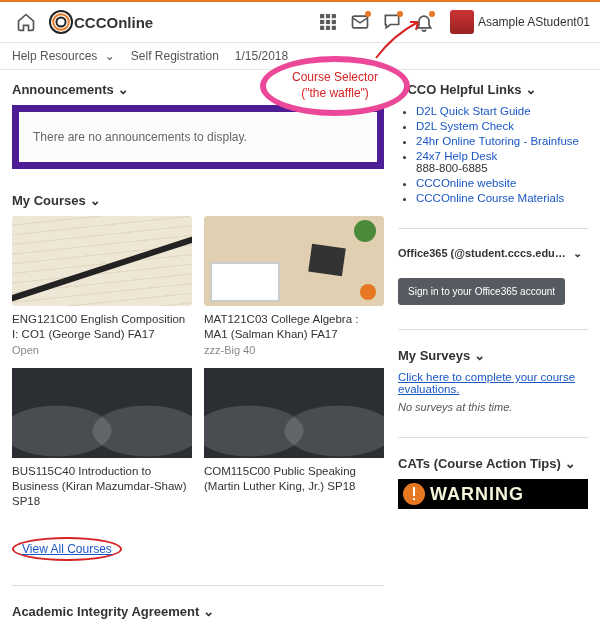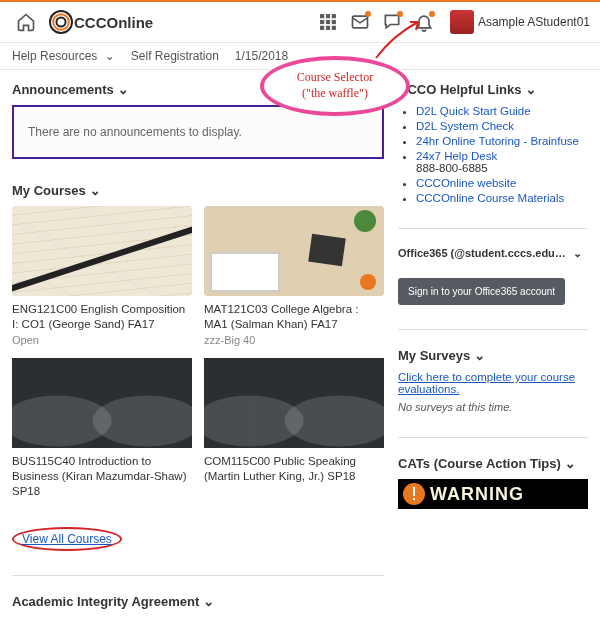--- a/index.html
+++ b/index.html
@@ -15,21 +15,21 @@
   .avatar { width:24px; height:24px; background: linear-gradient(#c33,#922); border-radius:3px; margin-right:4px; }
   .uname { font-size:12px; }
   .subbar { display:flex; align-items:center; padding:6px 12px; border-bottom:1px solid #e5e5e5; font-size:12px; color:#555; }
   .subbar > span { margin-right: 16px; cursor:pointer; }
   .main { display:flex; padding: 12px; gap: 14px; }
   .left { flex: 1; min-width: 0; }
   .right { width: 190px; flex-shrink:0; }
   .widget { margin-bottom: 24px; }
   .wtitle { font-weight:bold; font-size:13px; margin-bottom:8px; display:flex; align-items:flex-start; cursor:pointer; }
   .chev { margin-left:4px; }
-  .ann-box { border:2px solid #4c1d95; background:#fcfcfc; padding: 18px 14px; font-size:12px; color:#666; }
+  .ann-box { border:7px solid #4c1d95; background:#fcfcfc; padding: 18px 14px; font-size:12px; color:#666; }
   .courses { display:grid; grid-template-columns: 1fr 1fr; gap: 12px; }
   .card { width:100%; }
   .thumb { width:100%; height:90px; border-radius:4px; background-size:cover; background-position:center; position:relative; display:flex; align-items:center; justify-content:center; }
   .thumb-dark { background: linear-gradient(rgba(0,0,0,.55),rgba(0,0,0,.55)), #444; }
   .thumb-desk { background: #e8dccb; position:relative; overflow:hidden; }
   .thumb-note { background: #d9cfbf; position:relative; overflow:hidden; }
   .overlay-text { color:#fff; text-align:center; font-size:11px; line-height:1.35; }
   .overlay-text b { font-size:12px; }
   .ctitle { font-size:11.5px; margin-top:6px; line-height:1.3; }
   .csub { font-size:11px; color:#888; margin-top:2px; }
@@ -42,21 +42,21 @@
   .off365-email { font-size:11px; overflow:hidden; text-overflow:ellipsis; white-space:nowrap; }
   .btn-dark { background:#555b60; color:#fff; font-size:10px; padding:8px 10px; border:none; border-radius:3px; margin-top:10px; cursor:pointer; }
   .survey-link { color:#1a57c4; font-size:11.5px; display:block; margin-bottom:6px; }
   .survey-none { font-style:italic; font-size:11px; color:#555; }
   .warning { margin-top:6px; height:30px; background:#000; display:flex; align-items:center; padding-left:4px; }
   .warning-txt { color:#f5f5dc; font-weight:bold; font-size:18px; letter-spacing:1px; margin-left:4px; }
   .warn-icon { width:24px; height:24px; }
 
   
   .callout { position:absolute; left:260px; top:56px; width:150px; height:60px; }
-  .bubble { border:4px solid #ec4899; border-radius:50%; width:150px; height:60px; display:flex; align-items:center; justify-content:center; background:#fff; color:#d62324; font-size:12px; text-align:center; line-height:1.3;font-family:Liberation Serif, serif; }
+  .bubble { border:6px solid #ec4899; border-radius:50%; width:150px; height:60px; display:flex; align-items:center; justify-content:center; background:#fff; color:#d62324; font-size:12px; text-align:center; line-height:1.3; }
   .callout svg.pointer { position:absolute; left:108px; top:-36px; }
 
   
   .note-page { position:absolute; inset:0; background: repeating-linear-gradient(#efe7d6, #efe7d6 7px, #e3d9c4 7px, #e3d9c4 8px); transform: rotate(-6deg) scale(1.2); }
   .note-pen { position:absolute; width:140%; height:6px; background:#222; top:55%; left:-20%; transform:rotate(-18deg); border-radius:3px; }
   
   .desk-wood { position:absolute; inset:0; background:#e0cfb0; }
   .d-lap { position:absolute; left:6px; bottom:4px; width:70px; height:40px; background:#fff; border:2px solid #ccc; }
   .d-plant { position:absolute; right:8px; top:4px; width:22px; height:22px; background:#4a8a3a; border-radius:50%; }
   .d-note { position:absolute; right:40px; top:30px; width:34px; height:28px; background:#333; transform:rotate(8deg);}

